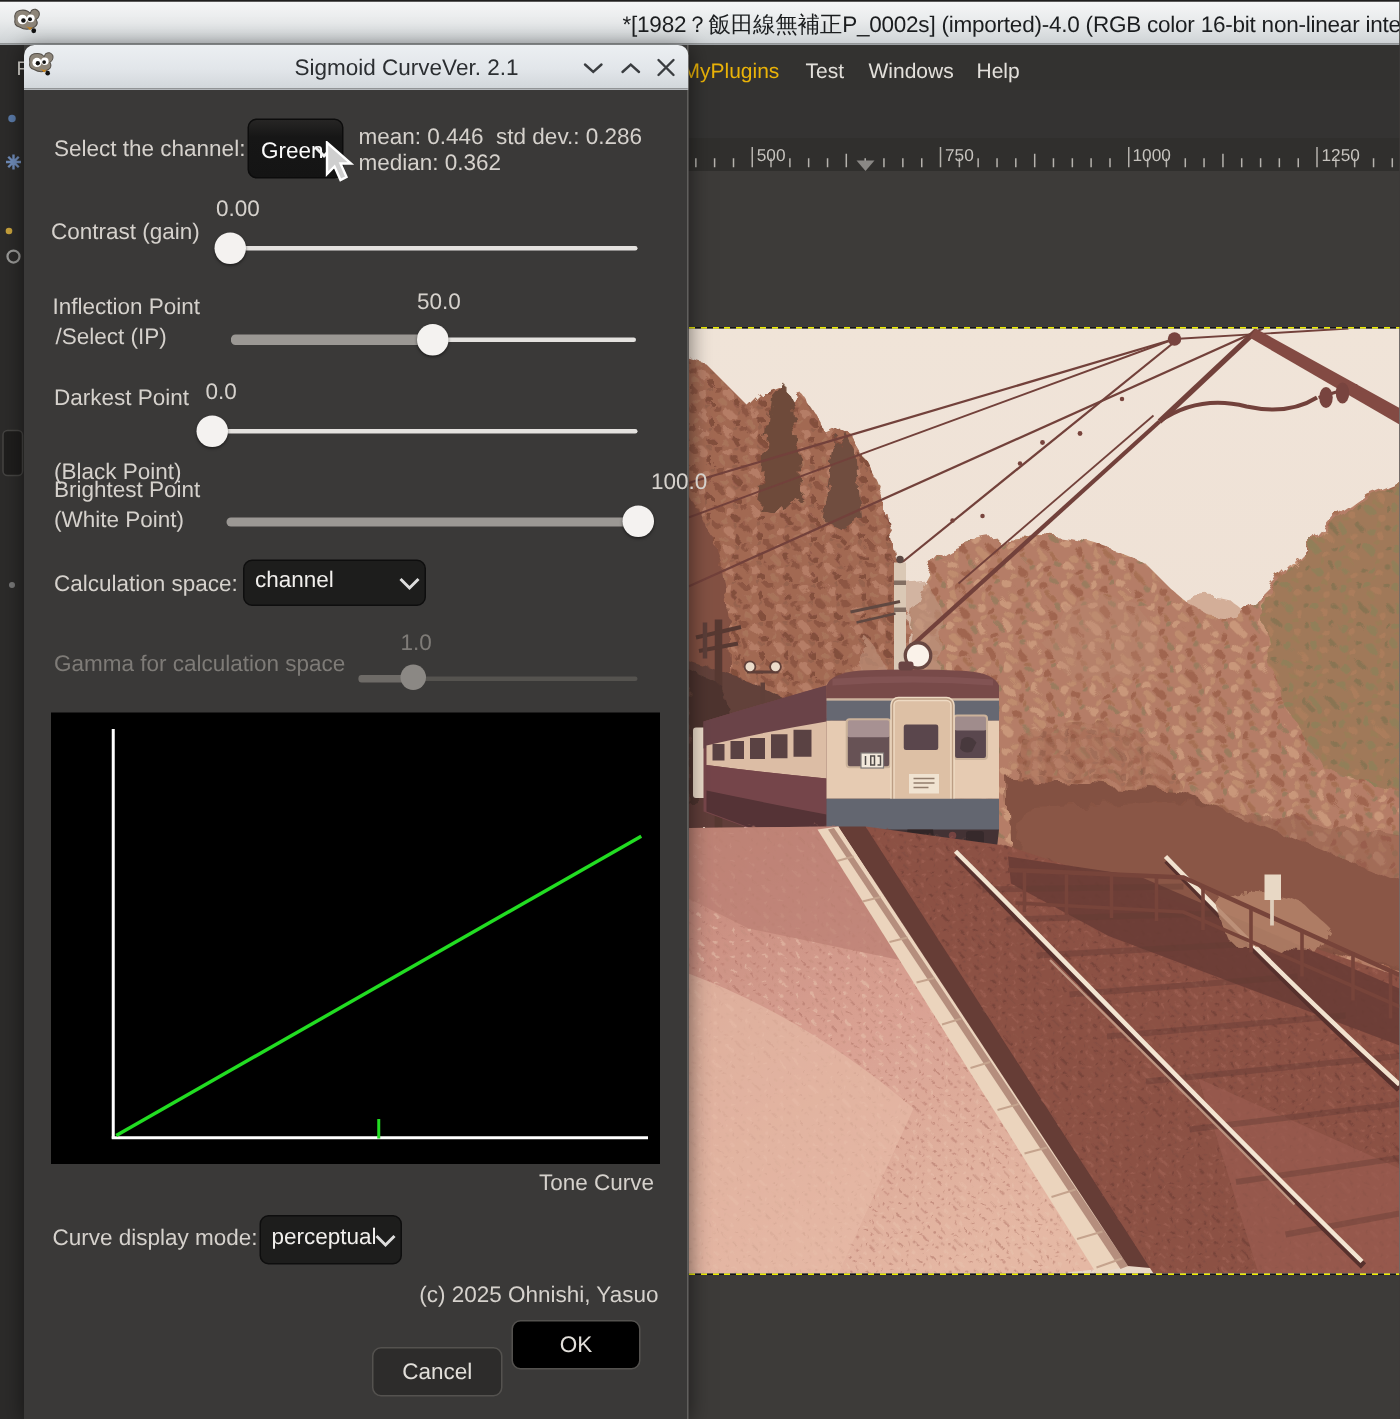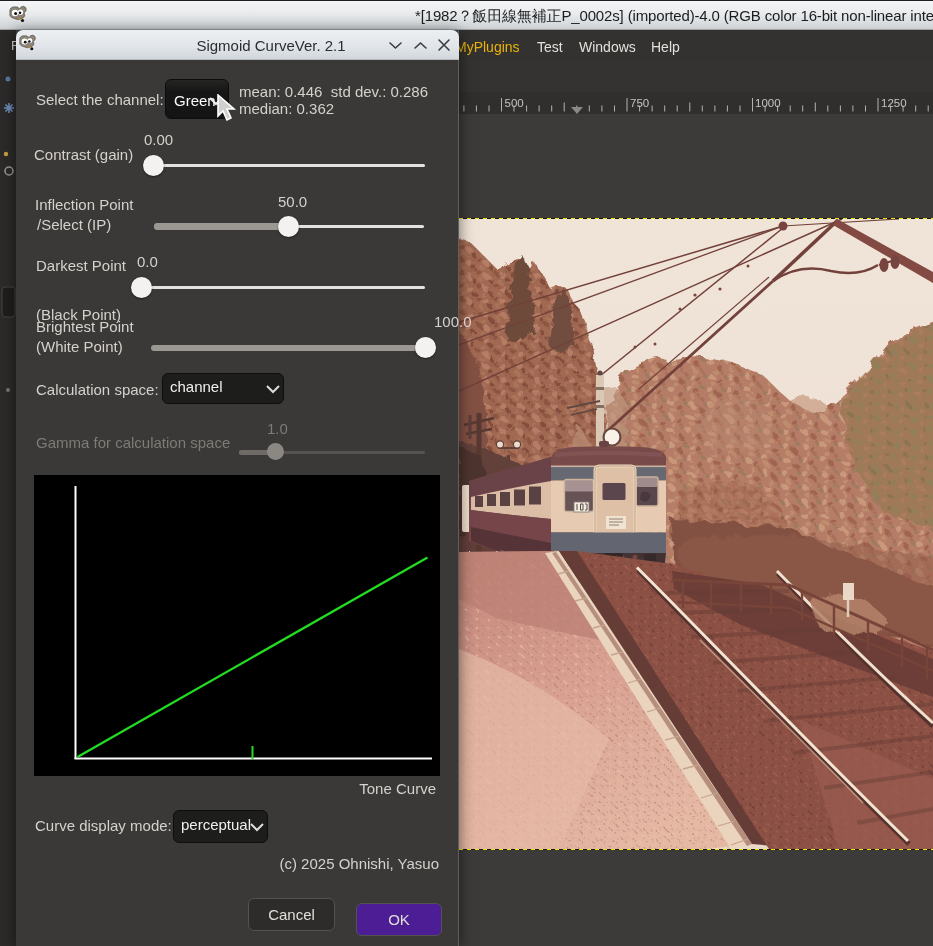--- a/index.html
+++ b/index.html
@@ -437,16 +437,16 @@
   <div class="abs" style="left:165px;top:755.5px;color:#f1efec;">perceptual</div>
   <svg class="abs" style="left:233px;top:761.5px" width="16" height="10" viewBox="0 0 16 10">
     <path d="M2 2 l6 6 l6 -6" stroke="#dddddd" stroke-width="2" fill="none"></path>
   </svg>
 
   <div class="abs" style="left:0px;top:794.5px;width:423px;text-align:right;">(c) 2025 Ohnishi, Yasuo</div>
 
   <div class="abs" style="left:232px;top:838px;width:87px;height:33px;border-radius:6px;
        background:#2d2c2b;border:1px solid #54524f;box-sizing:border-box;
        text-align:center;line-height:31px;color:#e2dfda;">Cancel</div>
-  <div class="abs" style="left:325px;top:843px;width:86px;height:33px;border-radius:6px;
-       background:#4c1d95;border:1px solid #54524f;box-sizing:border-box;
-       text-align:center;line-height:31px;color:#e2dfda;margin-left:15px;">OK</div>
+  <div class="abs" style="left:325px;top:820px;width:86px;height:33px;border-radius:6px;
+       background:#000000;border:1px solid #54524f;box-sizing:border-box;
+       text-align:center;line-height:31px;color:#e2dfda;">OK</div>
 </div>
 
 </body></html>

